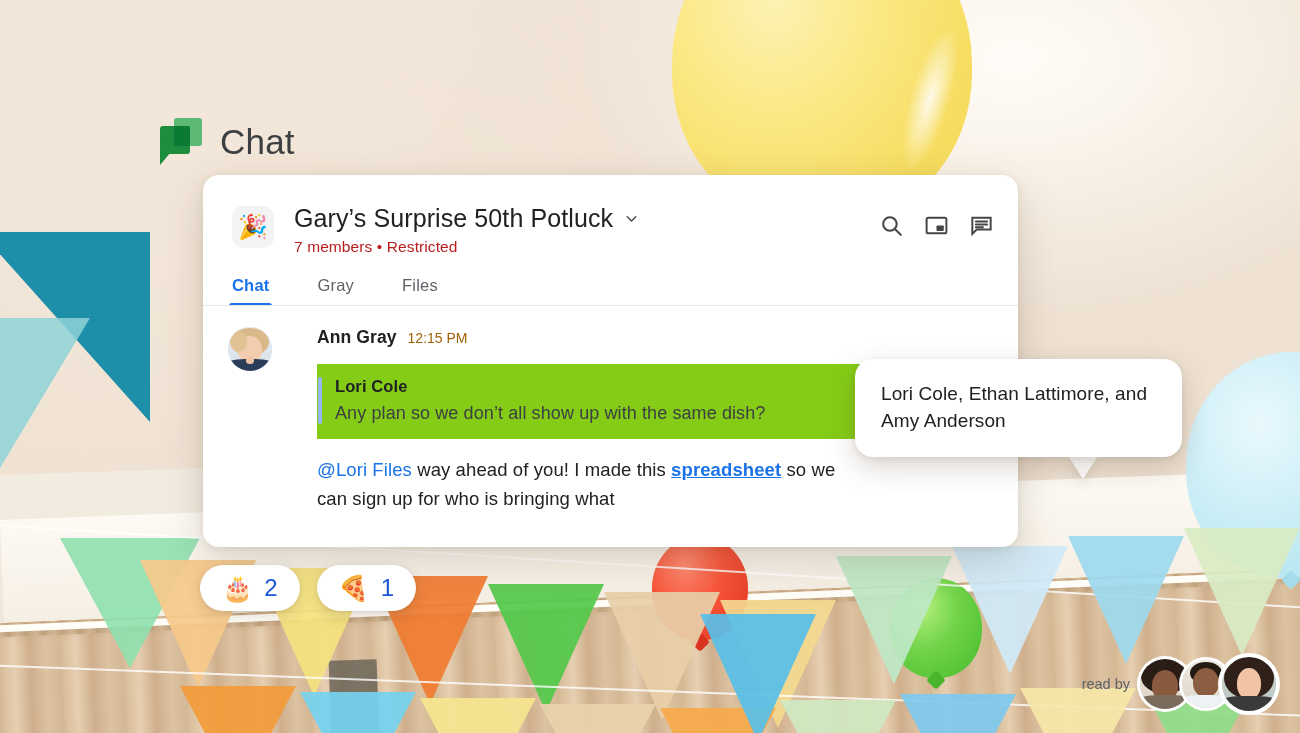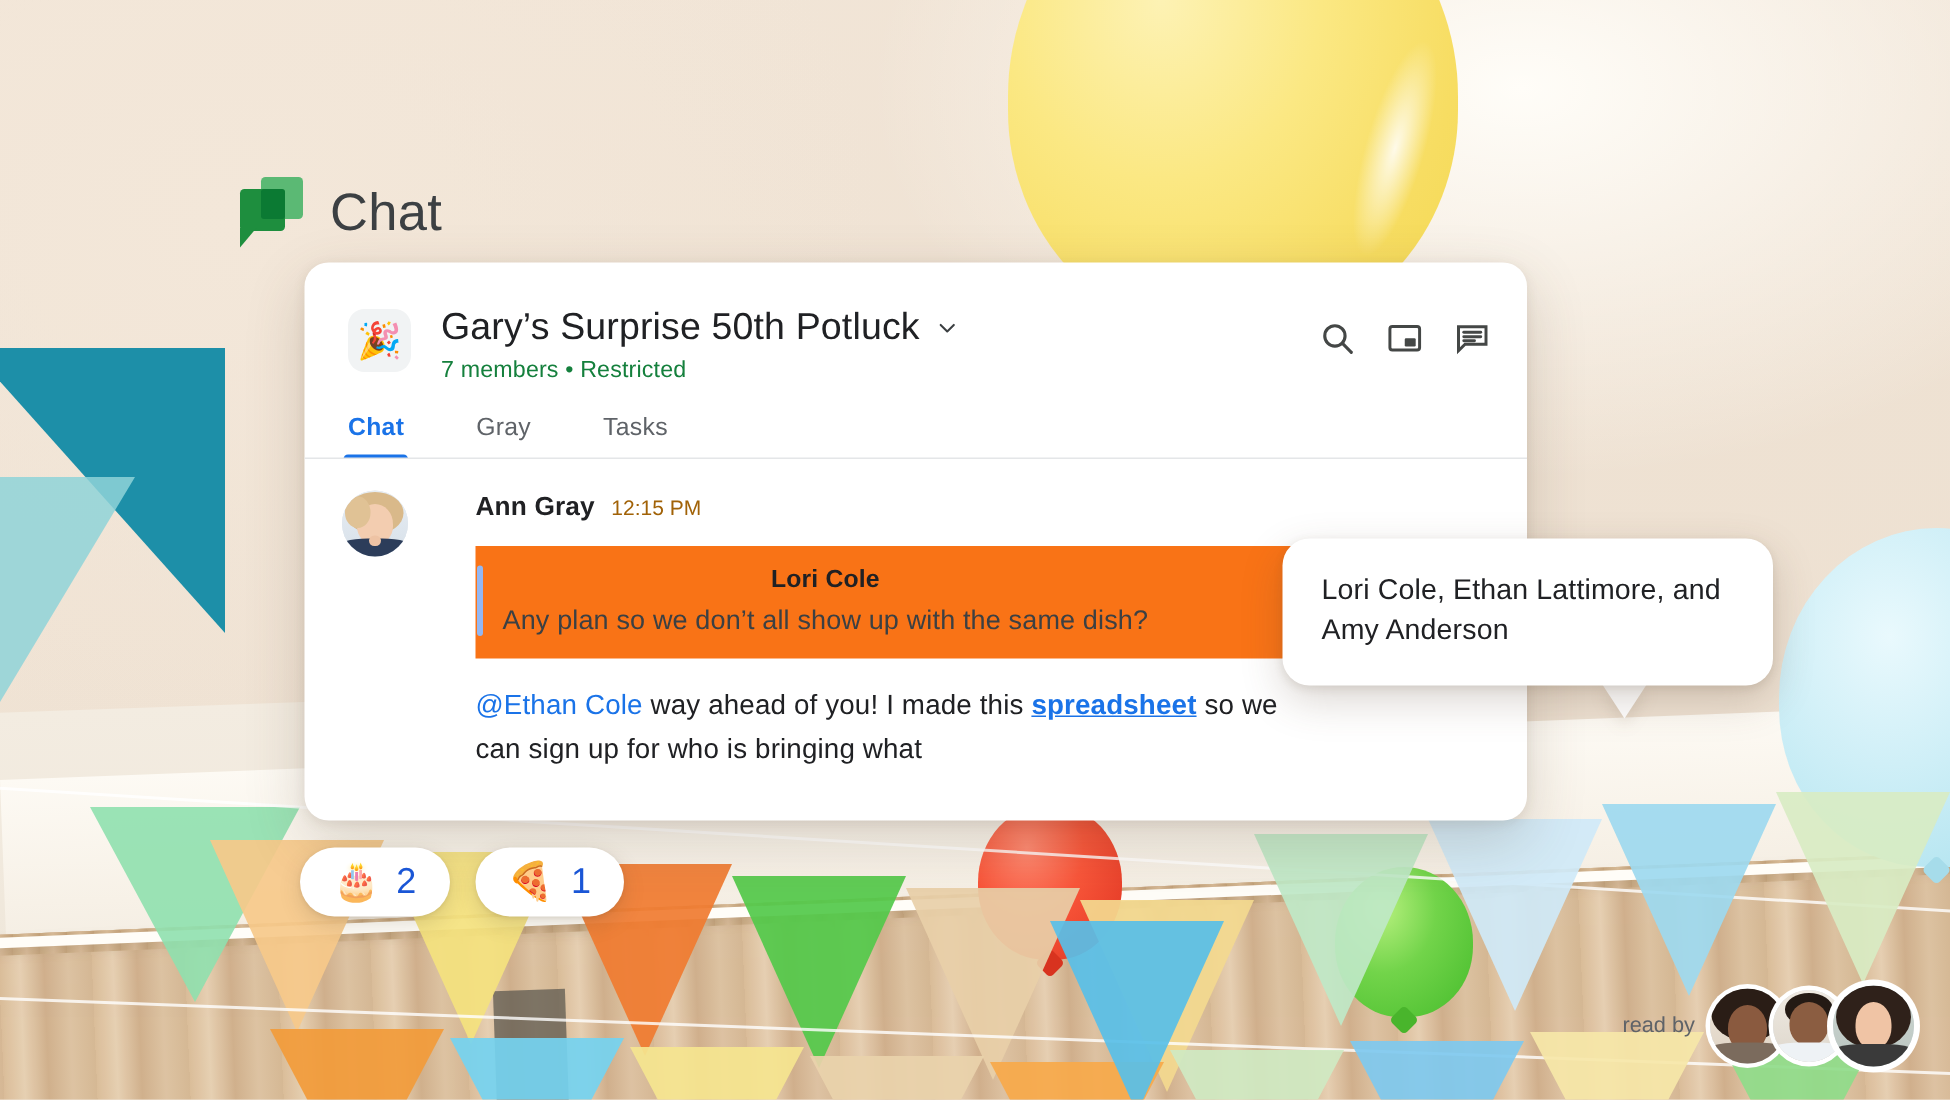--- a/index.html
+++ b/index.html
@@ -145,21 +145,21 @@
   #card-header { display:flex; align-items:flex-start; padding:29px 24px 0 29px; }
   #space-avatar {
     width:42px; height:42px; border-radius:11px; background:#f1f3f4;
     display:flex; align-items:center; justify-content:center; font-size:24px;
     flex:none; margin-top:2px;
   }
   #space-meta { margin-left:20px; flex:1; min-width:0; }
   #space-title-row { display:flex; align-items:center; gap:11px; }
   #space-title { font-size:25px; color:#202124; font-weight:400; letter-spacing:.1px; }
   #chevron-down-icon { width:15px; height:15px; flex:none; }
-  #space-sub { font-size:15.5px; color:#15803d; margin-top:5px; letter-spacing:.1px; }
+  #space-sub { font-size:15.5px; color:#b91c1c; margin-top:5px; letter-spacing:.1px; }
   #header-actions { display:flex; align-items:center; gap:20px; padding-top:9px; }
   .hicon { width:25px; height:25px; cursor:pointer; color:#444746; }
 
   #tabs { display:flex; gap:48px; padding:20px 0 0 29px; position:relative; }
   #tabs::after {
     content:""; position:absolute; left:0; right:0; bottom:0; height:1px; background:#e4e6e8;
   }
   .tab {
     font-size:16.5px; color:#5f6368; padding-bottom:11px; position:relative; cursor:pointer;
     letter-spacing:.2px;
@@ -175,22 +175,22 @@
   #sender-avatar {
     width:44px; height:44px; border-radius:50%; flex:none; overflow:hidden;
     background:#dde3ea; position:relative;
   }
   #msg-body { margin-left:15px; flex:1; min-width:0; }
   #sender-line { display:flex; align-items:baseline; gap:11px; }
   #sender-name { font-size:17.5px; color:#202124; font-weight:600; letter-spacing:.1px; }
   #msg-time { font-size:14px; color:#a16207;text-align:right; }
 
   #quote {
-    margin-top:16px; background:#f97316; padding:13px 0 15px 0;
-    display:flex; width:calc(100% + 25px);text-align:center;
+    margin-top:16px; background:#84cc16; padding:13px 0 15px 0;
+    display:flex; width:calc(100% + 25px);
   }
   #quote-bar { width:4px; border-radius:2px; background:#93b7f2; flex:none; margin-left:1px; }
   #quote-text { padding-left:13px; }
   #quote-author { font-size:16.5px; color:#202124; font-weight:600; letter-spacing:.1px; }
   #quote-msg { font-size:18px; color:#3c4043; margin-top:7px; letter-spacing:.1px; }
 
   #reply-text {
     margin-top:17px; font-size:18.5px; color:#202124; line-height:1.55;
     max-width:540px; letter-spacing:.1px;
   }
@@ -328,21 +328,21 @@
           <line x1="6.6" y1="8.2" x2="17.4" y2="8.2"></line>
           <line x1="6.6" y1="11" x2="17.4" y2="11"></line>
           <line x1="6.6" y1="13.6" x2="13.4" y2="13.6"></line>
         </svg>
     </div>
   </div>
 
   <div id="tabs">
     <div class="tab active">Chat</div>
     <div class="tab">Gray</div>
-    <div class="tab">Tasks</div>
+    <div class="tab">Files</div>
   </div>
 
   <div id="message">
     <div id="msg-top">
       <div id="sender-avatar">
         <span class="face">
           <span class="bgp" style="background:linear-gradient(180deg,#e8eef4,#d7e0e9)"></span>
           <span class="hair" style="left:6%;top:2%;width:88%;height:64%;background:#d9b98a"></span>
           <span class="skin" style="left:22%;top:20%;width:56%;height:62%;background:#f3cdb0"></span>
           <span class="hair" style="left:4%;top:8%;width:40%;height:48%;background:#e0c295"></span>
@@ -358,21 +358,21 @@
 
         <div id="quote">
           <div id="quote-bar"></div>
           <div id="quote-text">
             <div id="quote-author">Lori Cole</div>
             <div id="quote-msg">Any plan so we don’t all show up with the same dish?</div>
           </div>
         </div>
 
         <div id="reply-text">
-          <span class="mention">@Ethan Cole</span><span> way ahead of you! I made this </span><span class="link">spreadsheet</span><span> so we can sign up for who is bringing what</span>
+          <span class="mention">@Lori Files</span><span> way ahead of you! I made this </span><span class="link">spreadsheet</span><span> so we can sign up for who is bringing what</span>
         </div>
       </div>
     </div>
   </div>
 </div>
 
 <div id="read-by">
   <span id="read-by-label">read by</span>
 
   <span class="ravatar first ring" style="width:50px;height:50px;">

